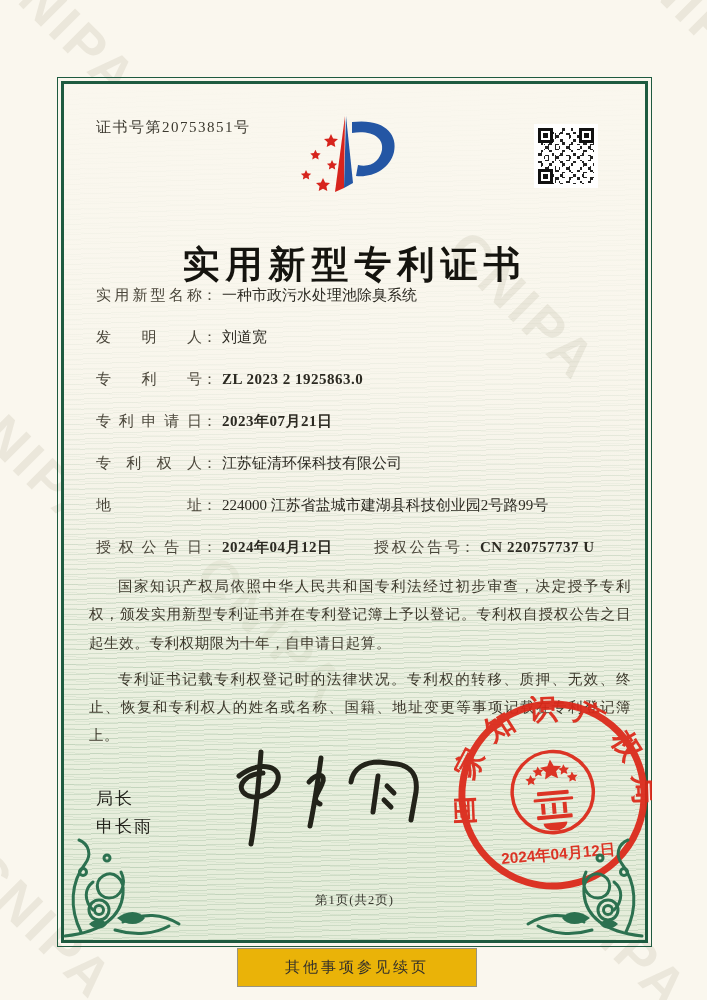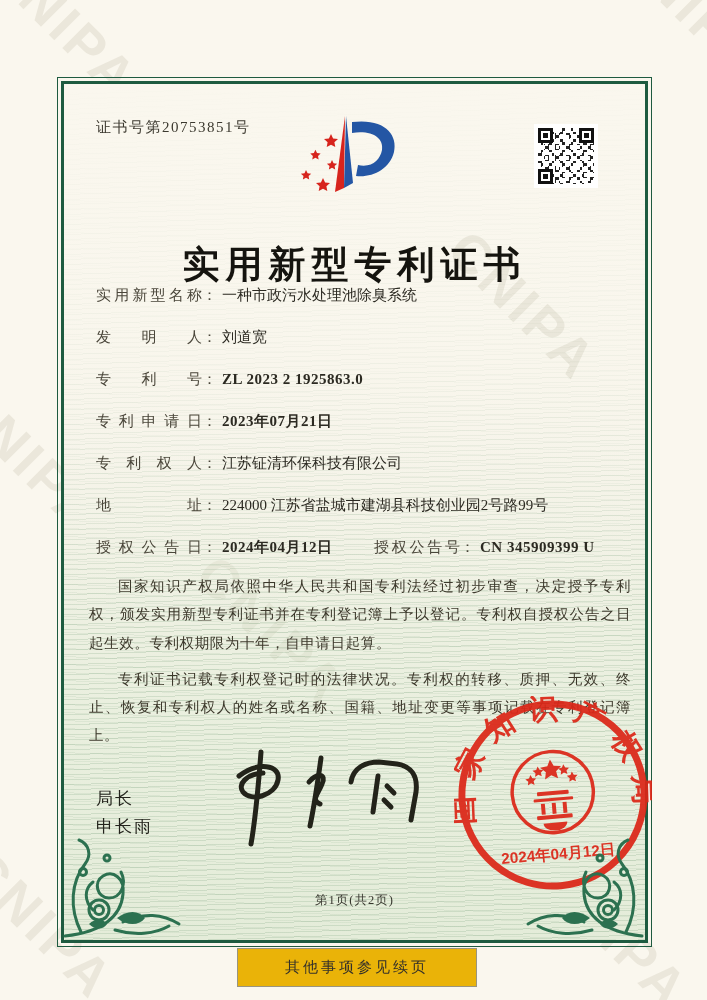--- a/index.html
+++ b/index.html
@@ -160,21 +160,21 @@
               <i>日</i>
             </span><span class="colon">：</span><span class="val num">2024年04月12日</span>
         </span>
         <span class="cell2">
           <span class="jlabel" style="width:86px">
               <i>授</i>
               <i>权</i>
               <i>公</i>
               <i>告</i>
               <i>号</i>
-            </span><span class="colon">：</span><span class="val num">CN 345909399 U</span>
+            </span><span class="colon">：</span><span class="val num">CN 220757737 U</span>
         </span>
       </div>
 
       <div class="paras">
         <p>国家知识产权局依照中华人民共和国专利法经过初步审查，决定授予专利权，颁发实用新型专利证书并在专利登记簿上予以登记。专利权自授权公告之日起生效。专利权期限为十年，自申请日起算。</p>
         <p>专利证书记载专利权登记时的法律状况。专利权的转移、质押、无效、终止、恢复和专利权人的姓名或名称、国籍、地址变更等事项记载在专利登记簿上。</p>
       </div>
 
       <div class="official" style="top:703px;">局长</div>
       <div class="official" style="top:731px;">申长雨</div>

